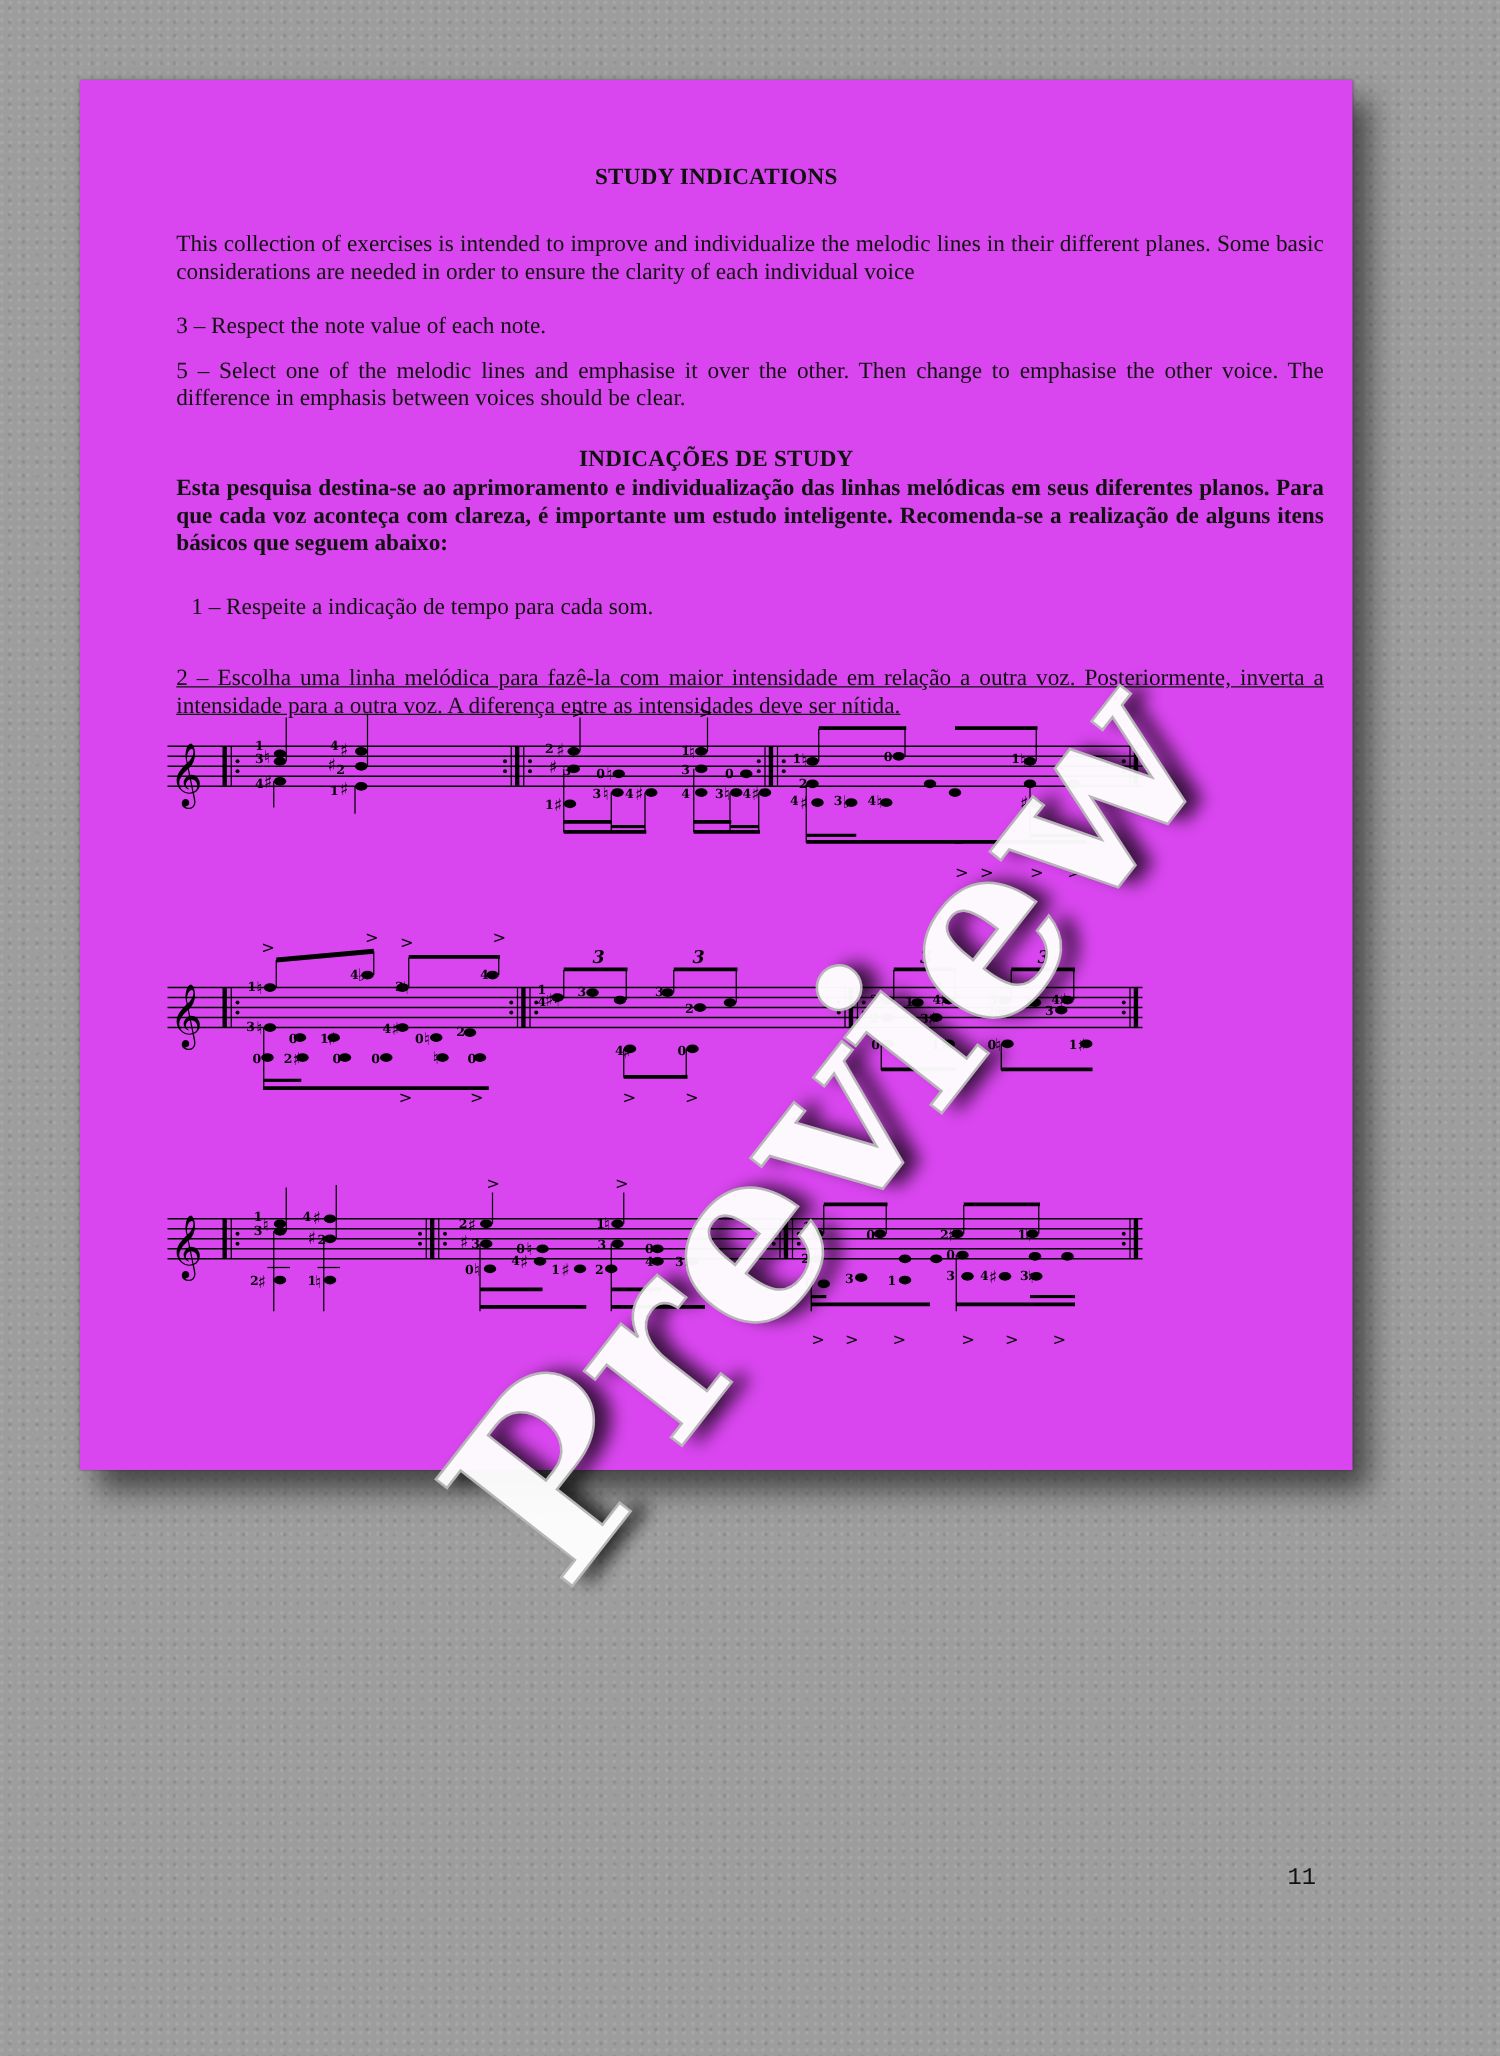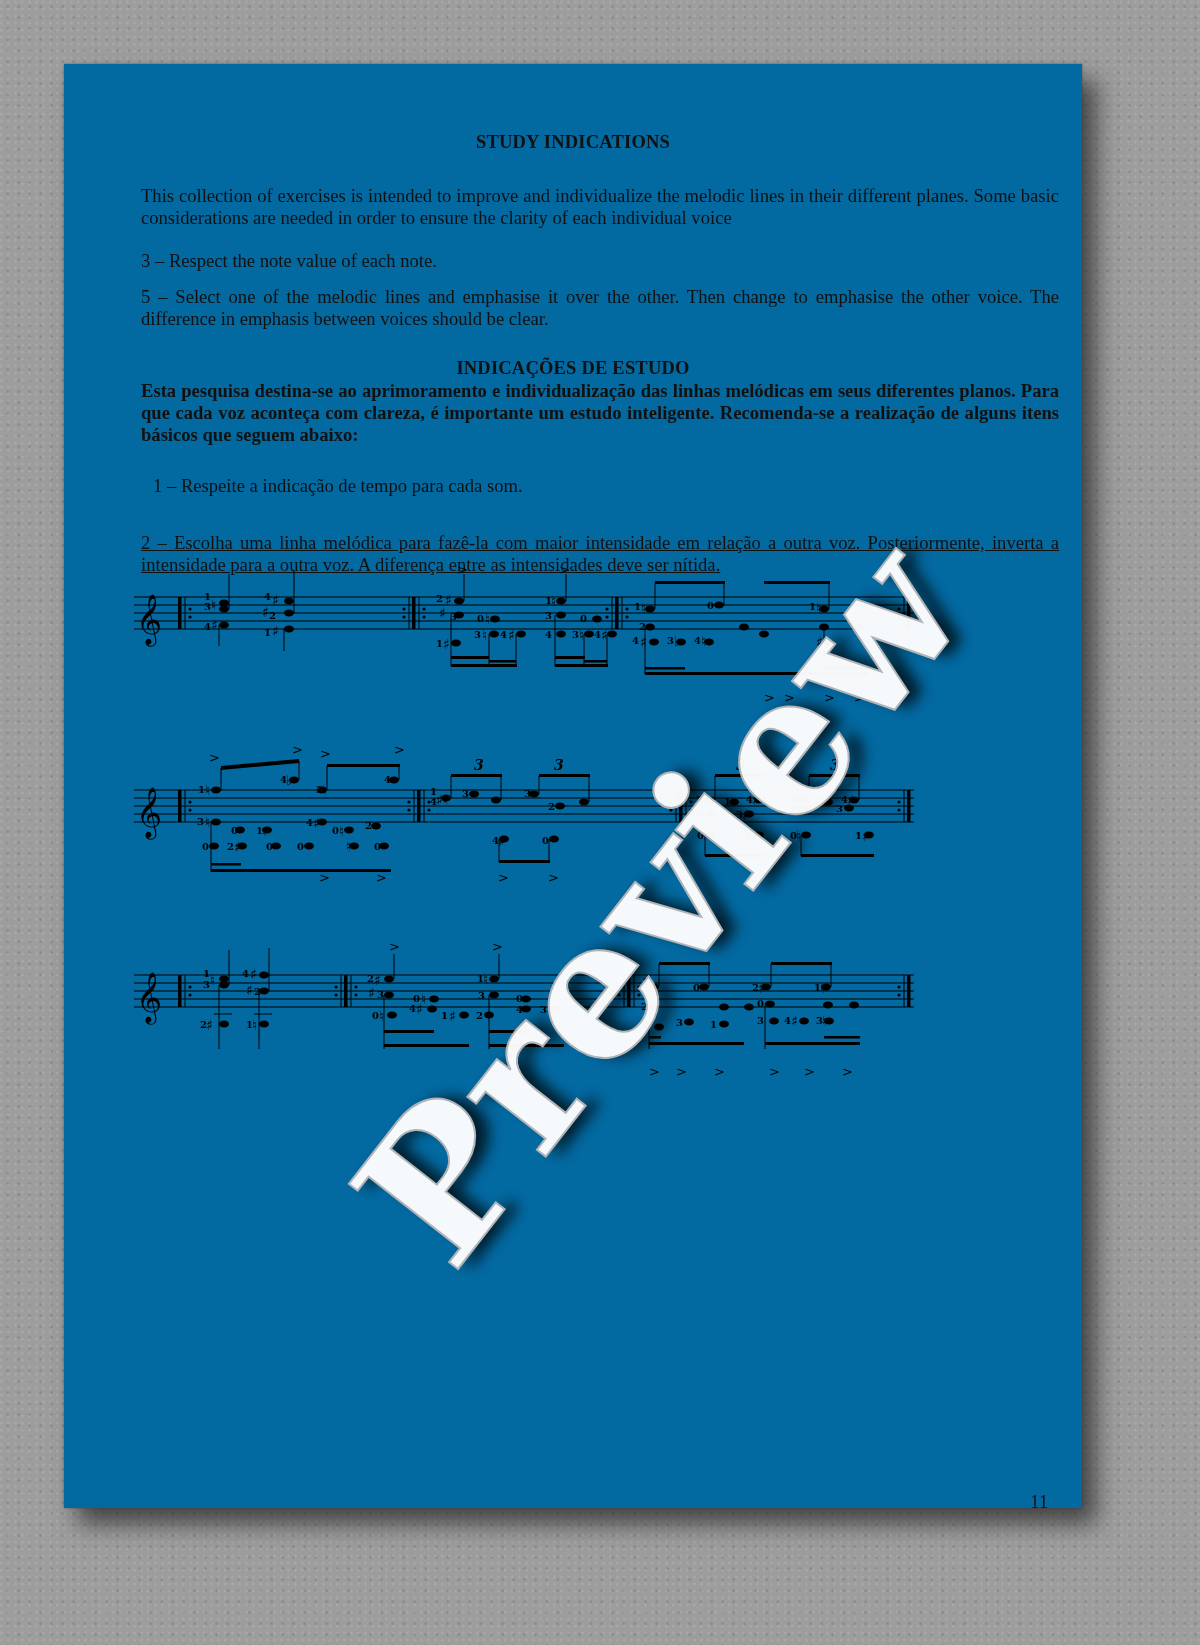--- a/index.html
+++ b/index.html
@@ -6,37 +6,37 @@
   body {
     width: 1200px; height: 1645px; position: relative; overflow: hidden;
     background-color: #9d9d9d;
     background-image:
       radial-gradient(circle at 20% 30%, rgba(255,255,255,0.10) 0 1px, transparent 2px),
       radial-gradient(circle at 70% 60%, rgba(0,0,0,0.10) 0 1px, transparent 2px);
     background-size: 7px 7px, 11px 11px;
     font-family: "DejaVu Serif", "Liberation Serif", serif;
   }
   .page {
-    position: absolute; left: 64px; top: 64px; width: 1018px; height: 1444px;
-    background: #0369a1;
+    position: absolute; left: 64px; top: 64px; width: 1018px; height: 1112px;
+    background: #d946ef;
     box-shadow: 14px 16px 22px rgba(40,40,40,0.75), 0 0 2px rgba(0,0,0,0.4);
   }
   .heading {
     position: absolute; left: 0; width: 1018px; text-align: center;
     font-family: "Liberation Serif", serif; font-weight: bold; font-size: 18.5px;
     letter-spacing: 0.2px; color: #111;
   }
   .para {
     position: absolute; left: 77px; width: 918px;
     font-family: "Liberation Serif", serif; font-size: 18.6px; line-height: 22px;
     text-align: justify; color: #111;
   }
   .score { position: absolute; left: 0; top: 0; width: 1018px; height: 1444px; }
   .pagenum {
-    position: absolute; left: 966px; top: 1427px; font-family: Liberation Serif, serif;
+    position: absolute; left: 966px; top: 1427px; font-family: Liberation Mono, monospace;
     font-size: 19px; color: #111;
   }
   .watermark {
     position: absolute; left: 190px; top: 760px; width: 760px; text-align: center;
     font-family: "DejaVu Serif", serif; font-size: 190px; font-weight: bold;
     color: #ffffff; -webkit-text-stroke: 2px #b8b8b8;
     text-shadow: 10px 10px 14px rgba(0,0,0,0.75);
     transform: rotate(-52deg); transform-origin: center center;
     pointer-events: none; letter-spacing: 2px; opacity: 0.96;
   }
@@ -44,21 +44,21 @@
 </head>
 <body>
 
 <div class="page">
 
   <div class="heading" style="top:68px;">STUDY INDICATIONS</div>
   <div class="para" style="top:105px;margin-top:16px;">This collection of exercises is intended to improve and individualize the melodic lines in their diffe­rent planes. Some basic considerations are needed in order to ensure the clarity of each individual voice</div>
   <div class="para" style="top:186px;">3 – Respect the note value of each note.</div>
   <div class="para" style="top:222px;">5 – Select one of the melodic lines and emphasise it over the other. Then change to emphasise the other voice. The difference in emphasis between voices should be clear.</div>
 
-  <div class="heading" style="top:294px;">INDICAÇÕES DE ESTUDO</div>
+  <div class="heading" style="top:294px;">INDICAÇÕES DE STUDY</div>
   <div class="para" style="top:316px;font-weight:bold;">Esta pesquisa destina-se ao aprimoramento e individualização das linhas melódicas em seus diferen­tes planos. Para que cada voz aconteça com clareza, é importante um estudo inteligente. Recomenda­-se a realização de alguns itens básicos que seguem abaixo:</div>
   <div class="para" style="top:411px;margin-left:12px;">1 – Respeite a indicação de tempo para cada som.</div>
   <div class="para" style="top:468px;text-decoration:underline;">2 – Escolha uma linha melódica para fazê-la com maior intensidade em relação a outra voz. Poste­riormente, inverta a intensidade para a outra voz. A diferença entre as intensidades deve ser nítida.</div>
 
   <svg class="score" viewBox="0 0 1018 1444" xmlns="http://www.w3.org/2000/svg">
     <defs>
       <g id="staff-lines">
         <line x1="0" y1="0" x2="1" y2="0" stroke="#000" stroke-width="1.2"></line>
       </g>
       <symbol id="note" viewBox="-6 -4 12 8">

